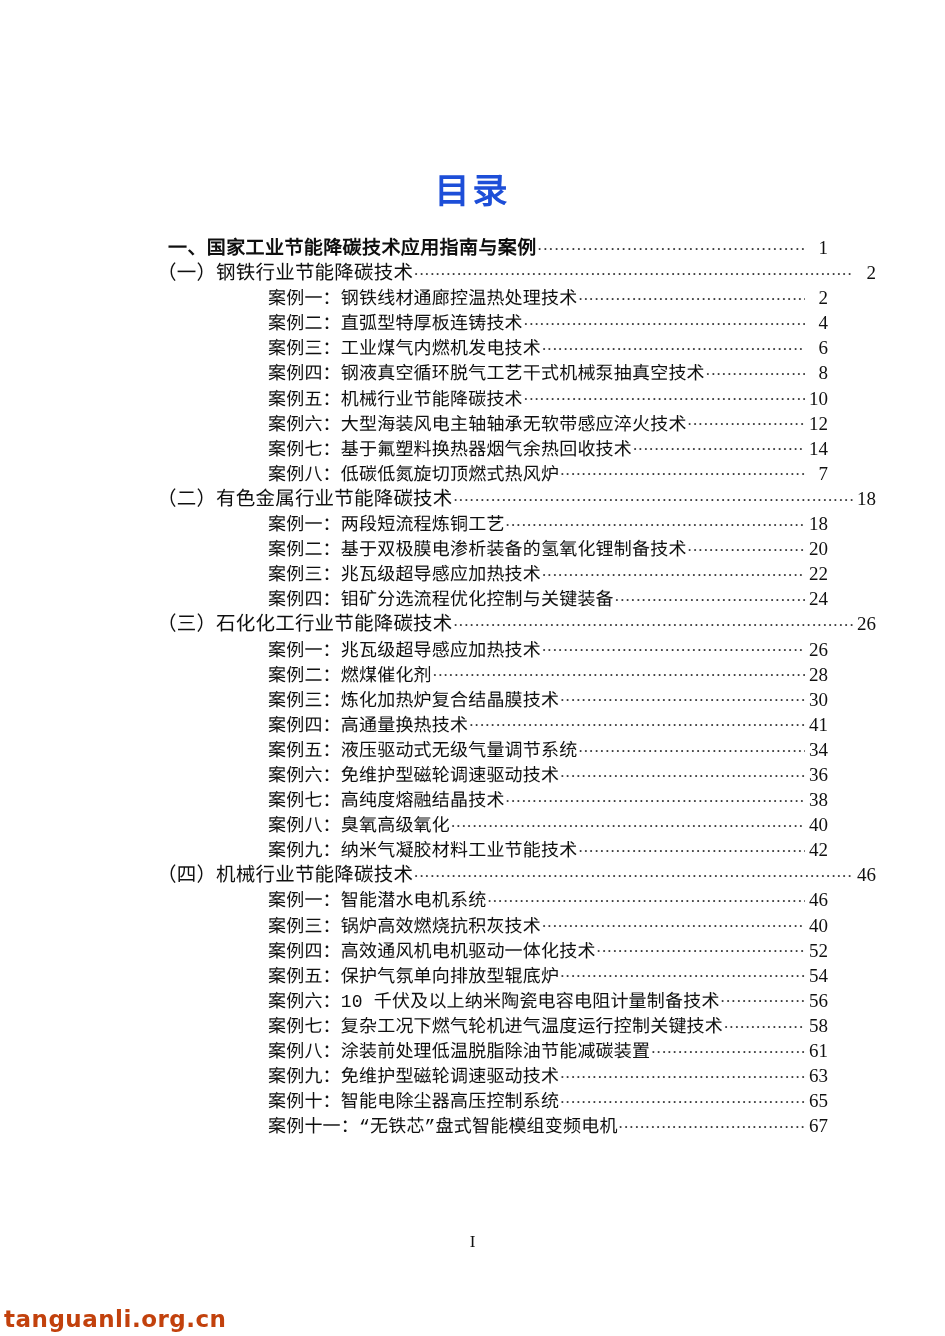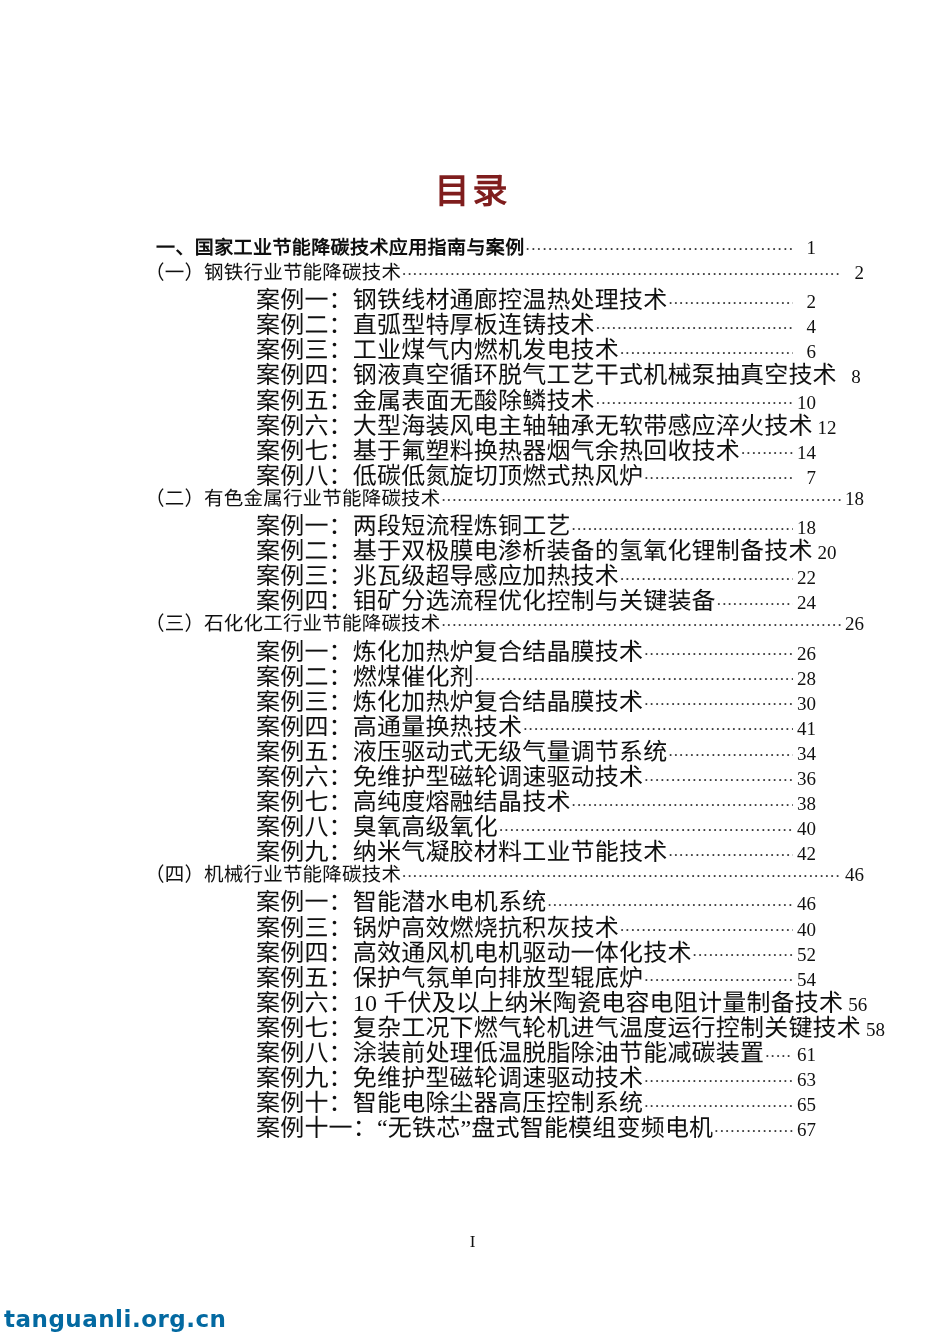--- a/index.html
+++ b/index.html
@@ -20,26 +20,26 @@
   .doc-title {
     position: absolute;
     top: 162px;
     left: 0;
     width: 945px;
     text-align: center;
     font-family: "Liberation Sans", "DejaVu Sans", sans-serif;
     font-size: 35px;
     font-weight: 700;
     letter-spacing: 3px;
-    color: #7f1d1d;
+    color: #1d4ed8;
   }
   .toc {
     position: absolute;
     top: 238px;
-    left: 4px;
+    left: 16px;
     width: 795px;
   }
   .toc-entry {
     display: flex;
     align-items: baseline;
     width: 945px;
     box-sizing: border-box;
     padding-right: 133px;
     line-height: 1.0;
     height: 25.1px;
@@ -96,43 +96,43 @@
   .lvl2 .label {
     font-family: "Liberation Serif", "DejaVu Serif", serif;
     font-size: 19.5px;
   }
 
   
   .lvl3 {
     padding-left: 252px;
   }
   .lvl3 .label {
-    font-family: Liberation Serif, serif;
-    font-size: 24px;
+    font-family: Liberation Mono, monospace;
+    font-size: 18px;
   }
 
   .folio {
     position: absolute;
     top: 1232px;
     left: 0;
     width: 945px;
     text-align: center;
     font-family: "Liberation Serif", "DejaVu Serif", serif;
     font-size: 17px;
     color: #111;
   }
   .watermark {
     position: absolute;
     left: 4px;
     top: 1306px;
     font-family: "DejaVu Sans", "Liberation Sans", sans-serif;
     font-size: 23px;
     font-weight: 700;
     letter-spacing: 0.5px;
-    color: #0369a1;
+    color: #c2410c;
     user-select: none;
   }
 </style>
 </head>
 <body>
 
 <div class="page">
 
   <div class="doc-title">目录</div>
 
@@ -161,21 +161,21 @@
         <span class="label">案例三：工业煤气内燃机发电技术</span>
         <span class="leader"></span>
         <span class="pageno">6</span>
       </div>
       <div class="toc-entry lvl3">
         <span class="label">案例四：钢液真空循环脱气工艺干式机械泵抽真空技术</span>
         <span class="leader"></span>
         <span class="pageno">8</span>
       </div>
       <div class="toc-entry lvl3">
-        <span class="label">案例五：金属表面无酸除鳞技术</span>
+        <span class="label">案例五：机械行业节能降碳技术</span>
         <span class="leader"></span>
         <span class="pageno">10</span>
       </div>
       <div class="toc-entry lvl3">
         <span class="label">案例六：大型海装风电主轴轴承无软带感应淬火技术</span>
         <span class="leader"></span>
         <span class="pageno">12</span>
       </div>
       <div class="toc-entry lvl3">
         <span class="label">案例七：基于氟塑料换热器烟气余热回收技术</span>
@@ -211,21 +211,21 @@
         <span class="label">案例四：钼矿分选流程优化控制与关键装备</span>
         <span class="leader"></span>
         <span class="pageno">24</span>
       </div>
       <div class="toc-entry lvl2">
         <span class="label">（三）石化化工行业节能降碳技术</span>
         <span class="leader"></span>
         <span class="pageno">26</span>
       </div>
       <div class="toc-entry lvl3">
-        <span class="label">案例一：炼化加热炉复合结晶膜技术</span>
+        <span class="label">案例一：兆瓦级超导感应加热技术</span>
         <span class="leader"></span>
         <span class="pageno">26</span>
       </div>
       <div class="toc-entry lvl3">
         <span class="label">案例二：燃煤催化剂</span>
         <span class="leader"></span>
         <span class="pageno">28</span>
       </div>
       <div class="toc-entry lvl3">
         <span class="label">案例三：炼化加热炉复合结晶膜技术</span>

